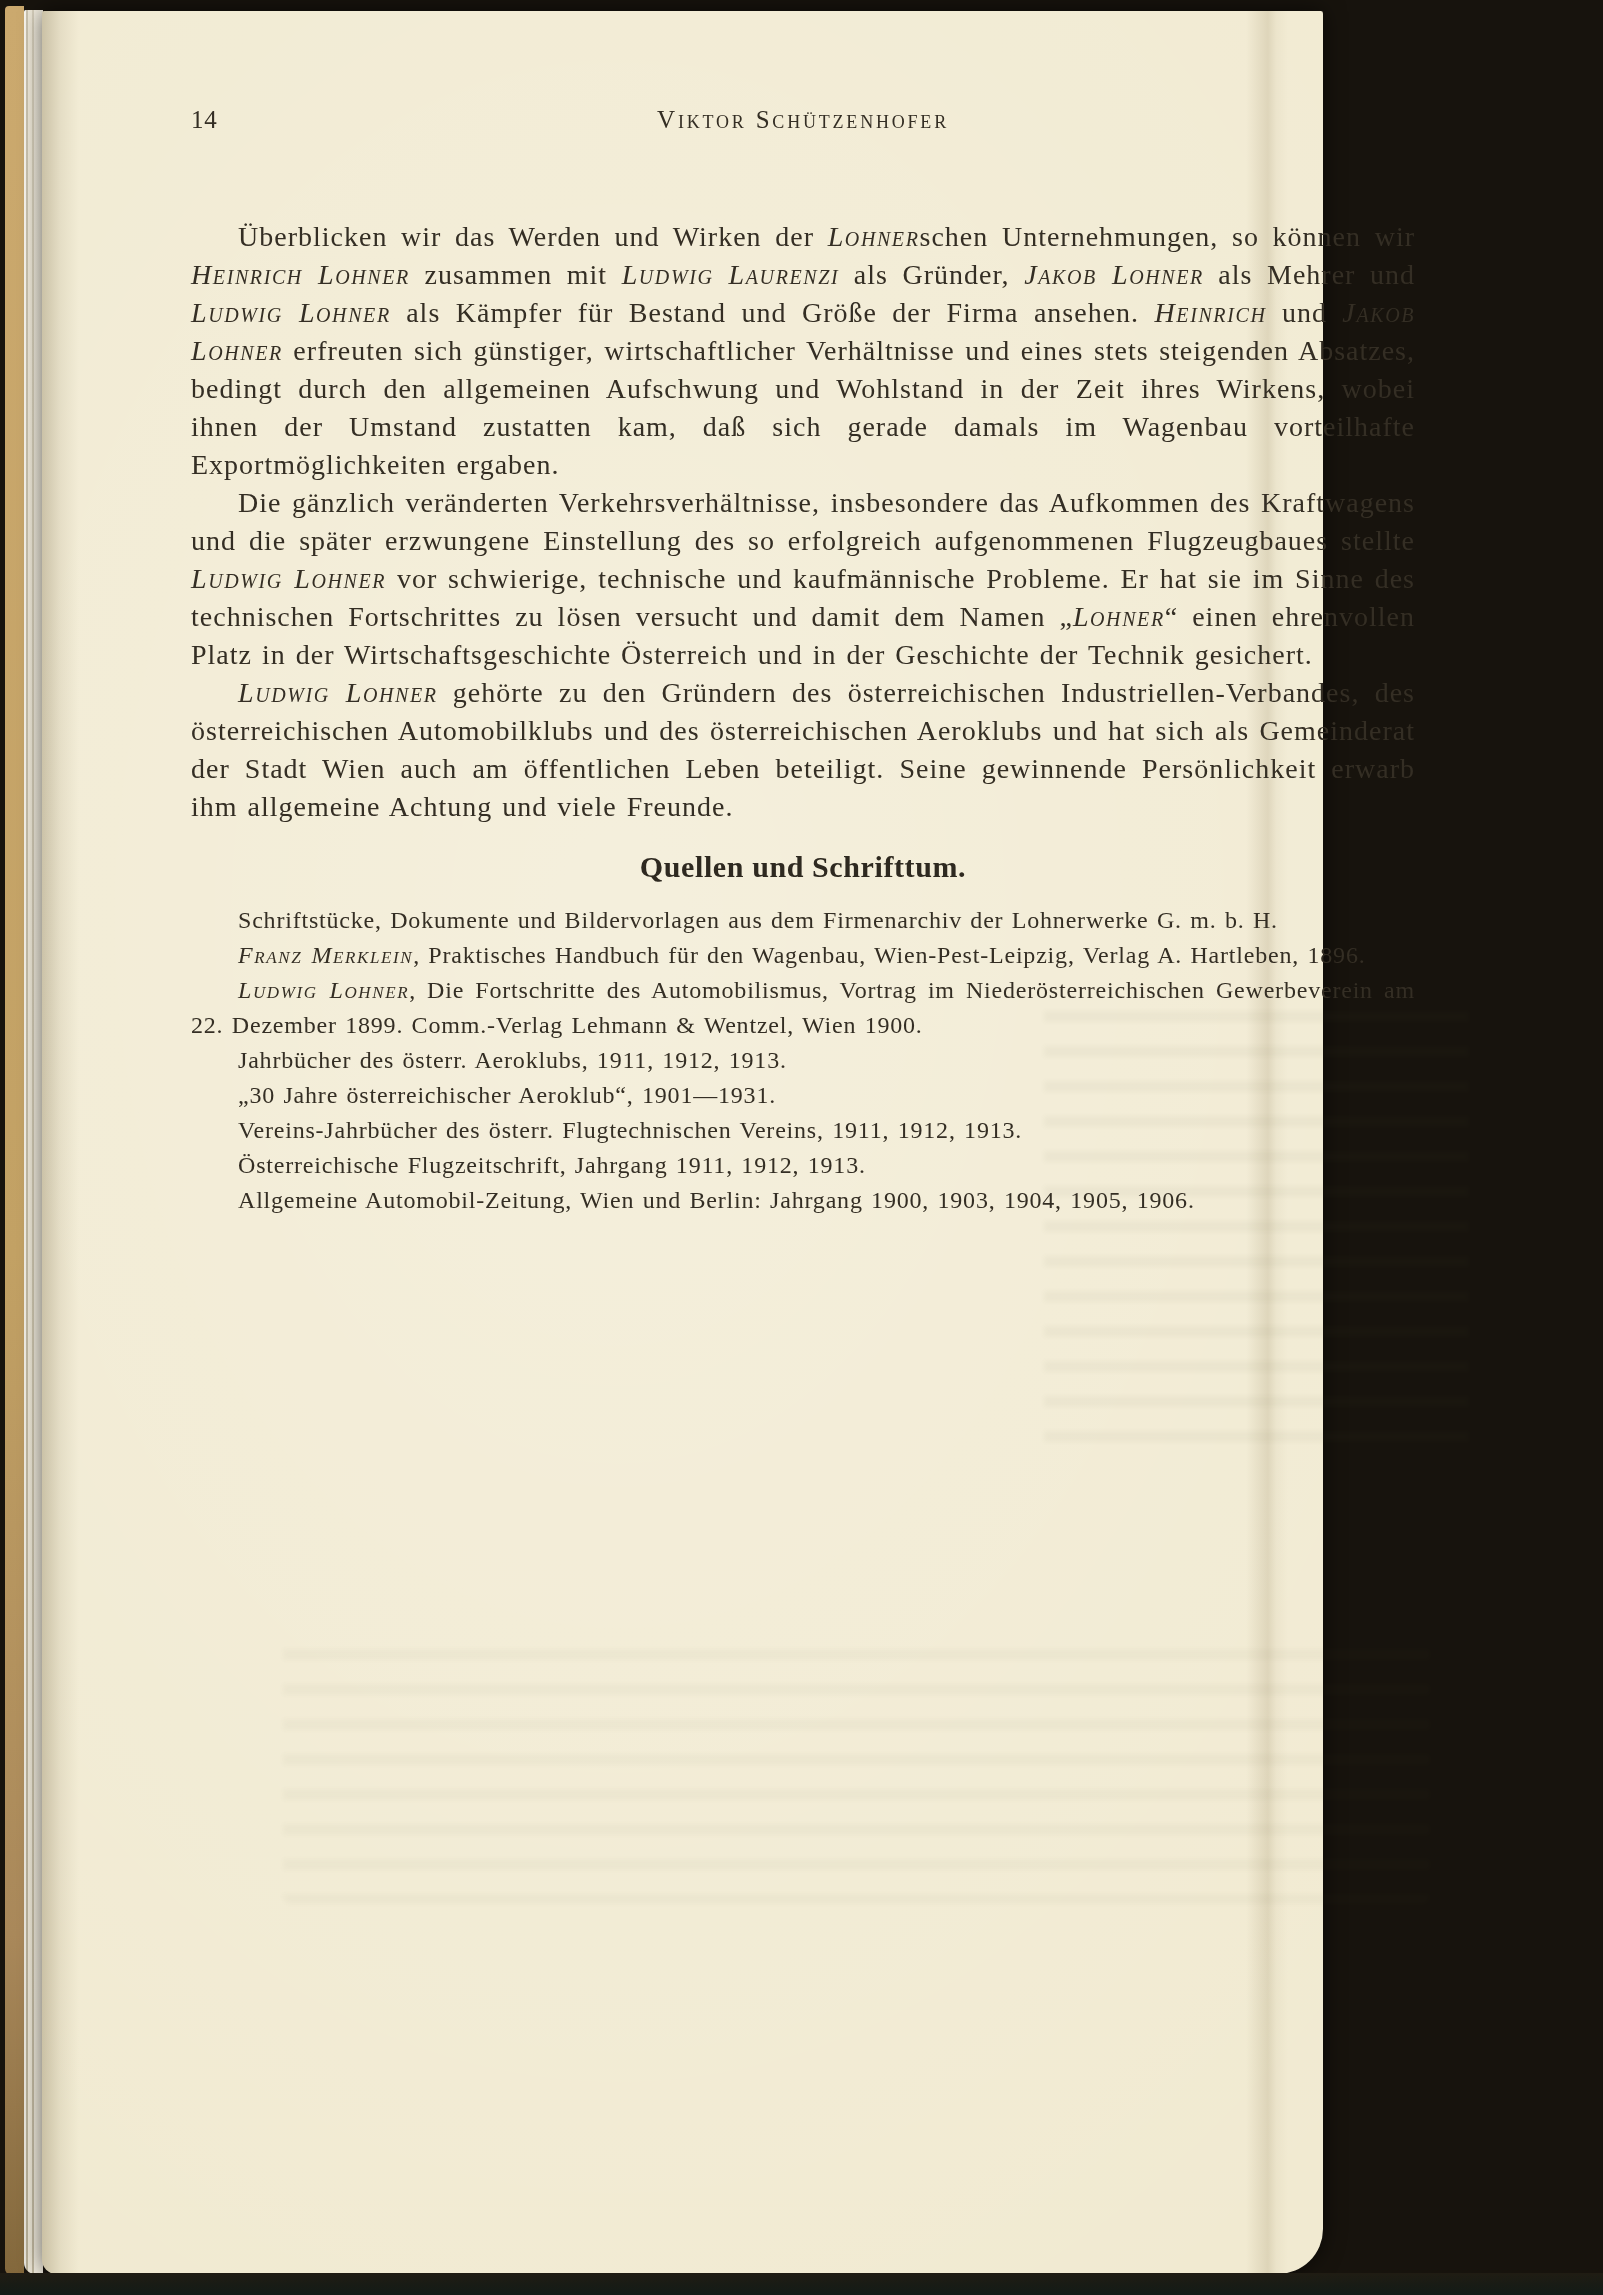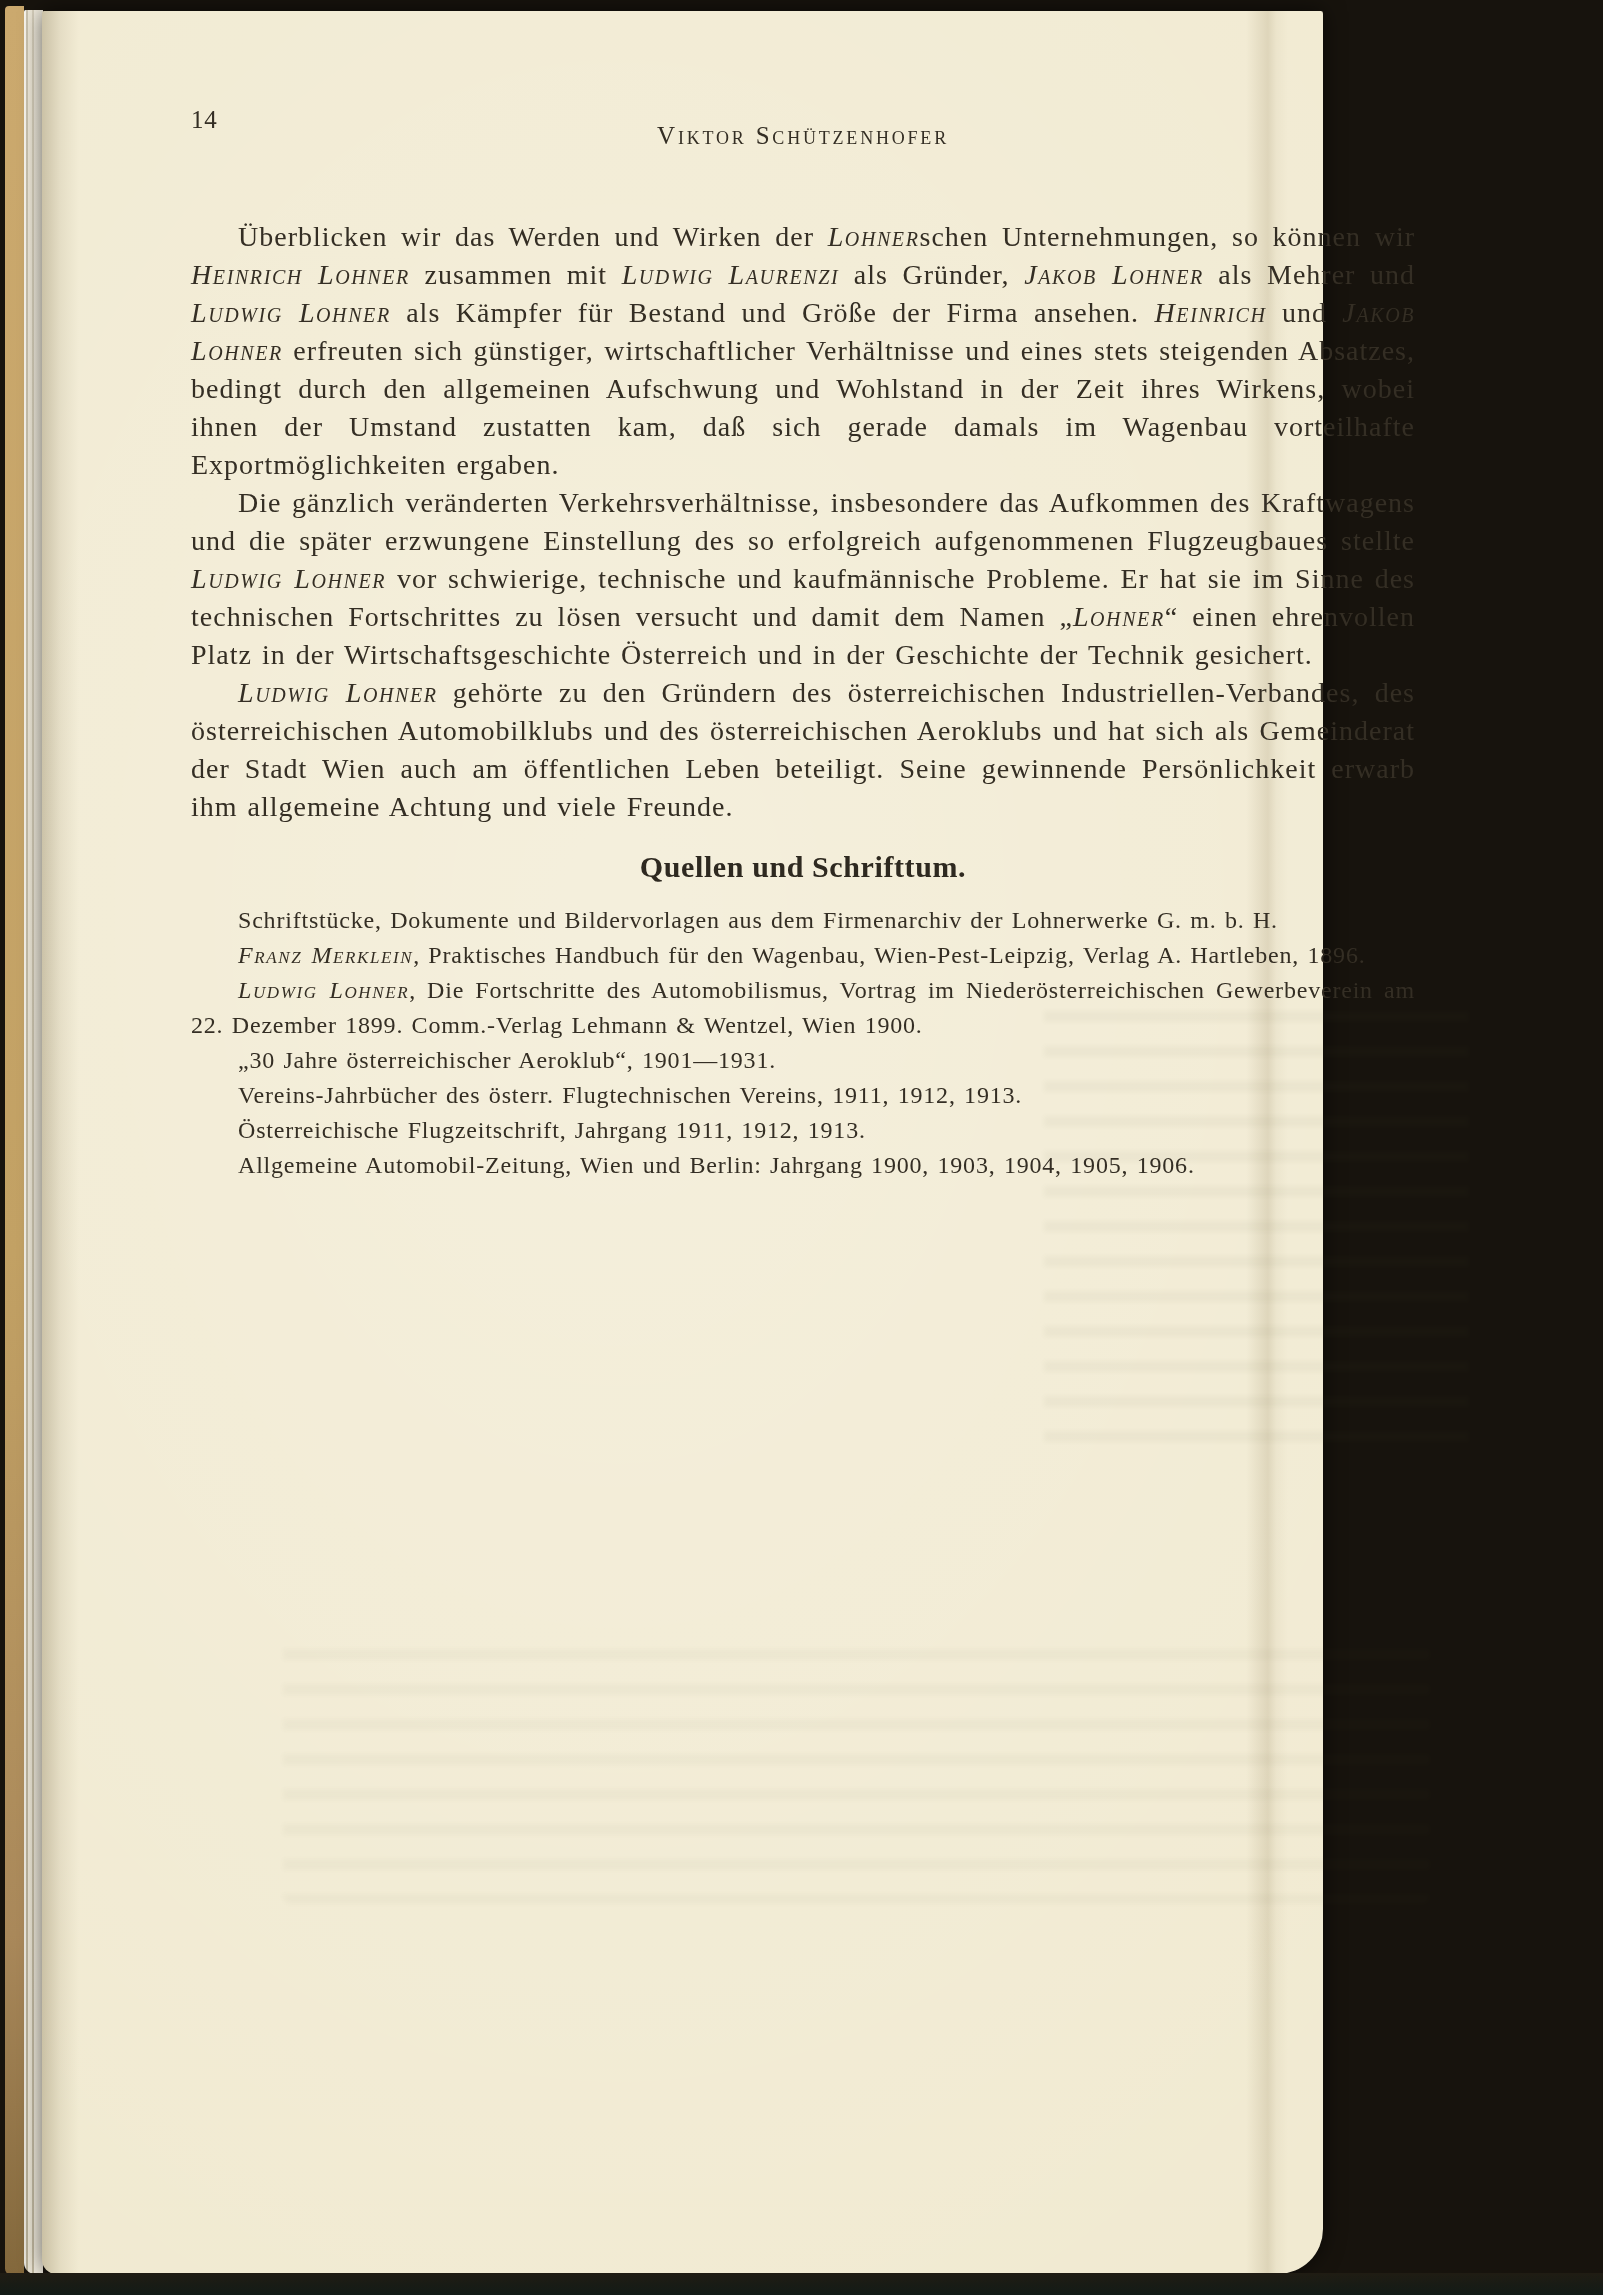--- a/index.html
+++ b/index.html
@@ -67,21 +67,21 @@
   .content {
     position: absolute; left: 149px; top: 95px; width: 1224px;
     color: #342e24;
   }
   .head-row { position: relative; height: 37px; margin-bottom: 75px; }
   .page-number {
     position: absolute; left: 0; top: 0;
     font-size: 25px; letter-spacing: 0.8px;
   }
   .running-head {
-    position: absolute; left: 50%; top: 16px; transform: translateX(-50%);
+    position: absolute; left: 50%; top: 0; transform: translateX(-50%);
     font-variant: small-caps;
     font-size: 25px; letter-spacing: 2.8px; white-space: nowrap;
   }
 
   .body-text p {
     margin: 0;
     font-size: 28px; line-height: 38px;
     text-align: justify; text-indent: 47px;
     letter-spacing: 1px; word-spacing: 2px;
   }
@@ -123,20 +123,21 @@
       <p><span>Die gänzlich veränderten Verkehrsverhältnisse, insbesondere das Aufkommen des Kraftwagens und die später erzwungene Einstellung des so erfolgreich aufgenommenen Flugzeugbaues stellte </span><span class="sc">Ludwig Lohner</span><span> vor schwierige, technische und kaufmännische Probleme. Er hat sie im Sinne des technischen Fortschrittes zu lösen versucht und damit dem Namen „</span><span class="sc">Lohner</span><span>“ einen ehrenvollen Platz in der Wirtschaftsgeschichte Österreich und in der Geschichte der Technik gesichert.</span></p>
       <p><span class="sc">Ludwig Lohner</span><span> gehörte zu den Gründern des österreichischen Industriellen-Verbandes, des österreichischen Automobilklubs und des österreichischen Aeroklubs und hat sich als Gemeinderat der Stadt Wien auch am öffentlichen Leben beteiligt. Seine gewinnende Persönlichkeit erwarb ihm allgemeine Achtung und viele Freunde.</span></p>
     </div>
 
     <h2 class="sources-heading">Quellen und Schrifttum.</h2>
 
     <div class="sources">
       <p><span>Schriftstücke, Dokumente und Bildervorlagen aus dem Firmenarchiv der Lohnerwerke G. m. b. H.</span></p>
       <p><span class="sc">Franz Merklein</span><span>, Praktisches Handbuch für den Wagenbau, Wien-Pest-Leipzig, Verlag A. Hartleben, 1896.</span></p>
       <p><span class="sc">Ludwig Lohner</span><span>, Die Fortschritte des Automobilismus, Vortrag im Niederösterreichischen Gewerbeverein am 22. Dezember 1899. Comm.-Verlag Lehmann &amp; Wentzel, Wien 1900.</span></p>
+      <p><span>Jahrbücher des österr. Aeroklubs, 1911, 1912, 1913.</span></p>
       <p><span>„30 Jahre österreichischer Aeroklub“, 1901—1931.</span></p>
       <p><span>Vereins-Jahrbücher des österr. Flugtechnischen Vereins, 1911, 1912, 1913.</span></p>
       <p><span>Österreichische Flugzeitschrift, Jahrgang 1911, 1912, 1913.</span></p>
       <p><span>Allgemeine Automobil-Zeitung, Wien und Berlin: Jahrgang 1900, 1903, 1904, 1905, 1906.</span></p>
     </div>
 
   </div>
 </div>
 
 <div class="bottom-bar"></div>

